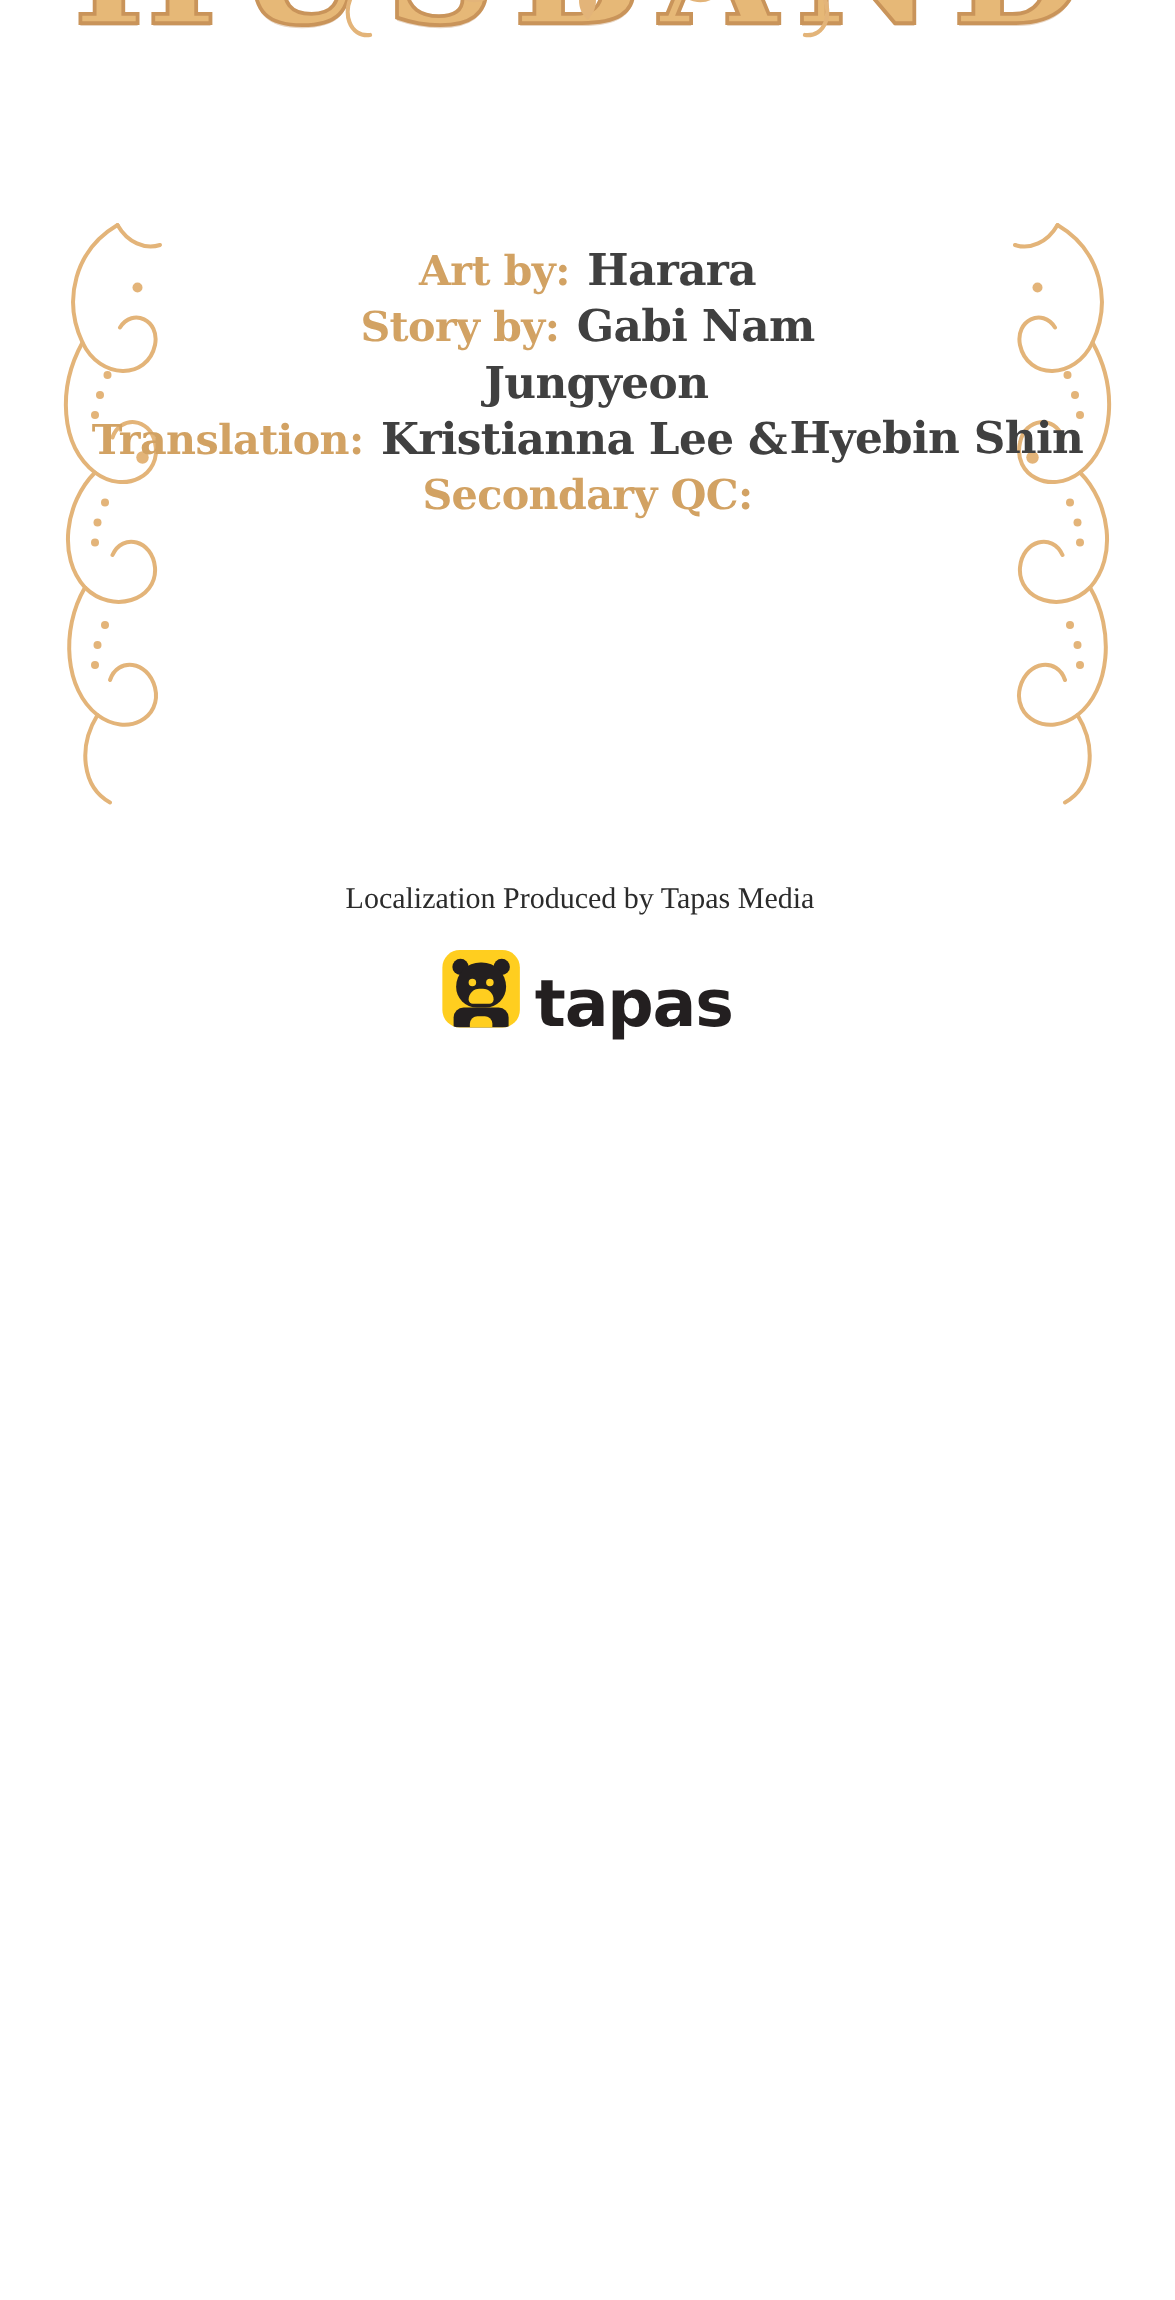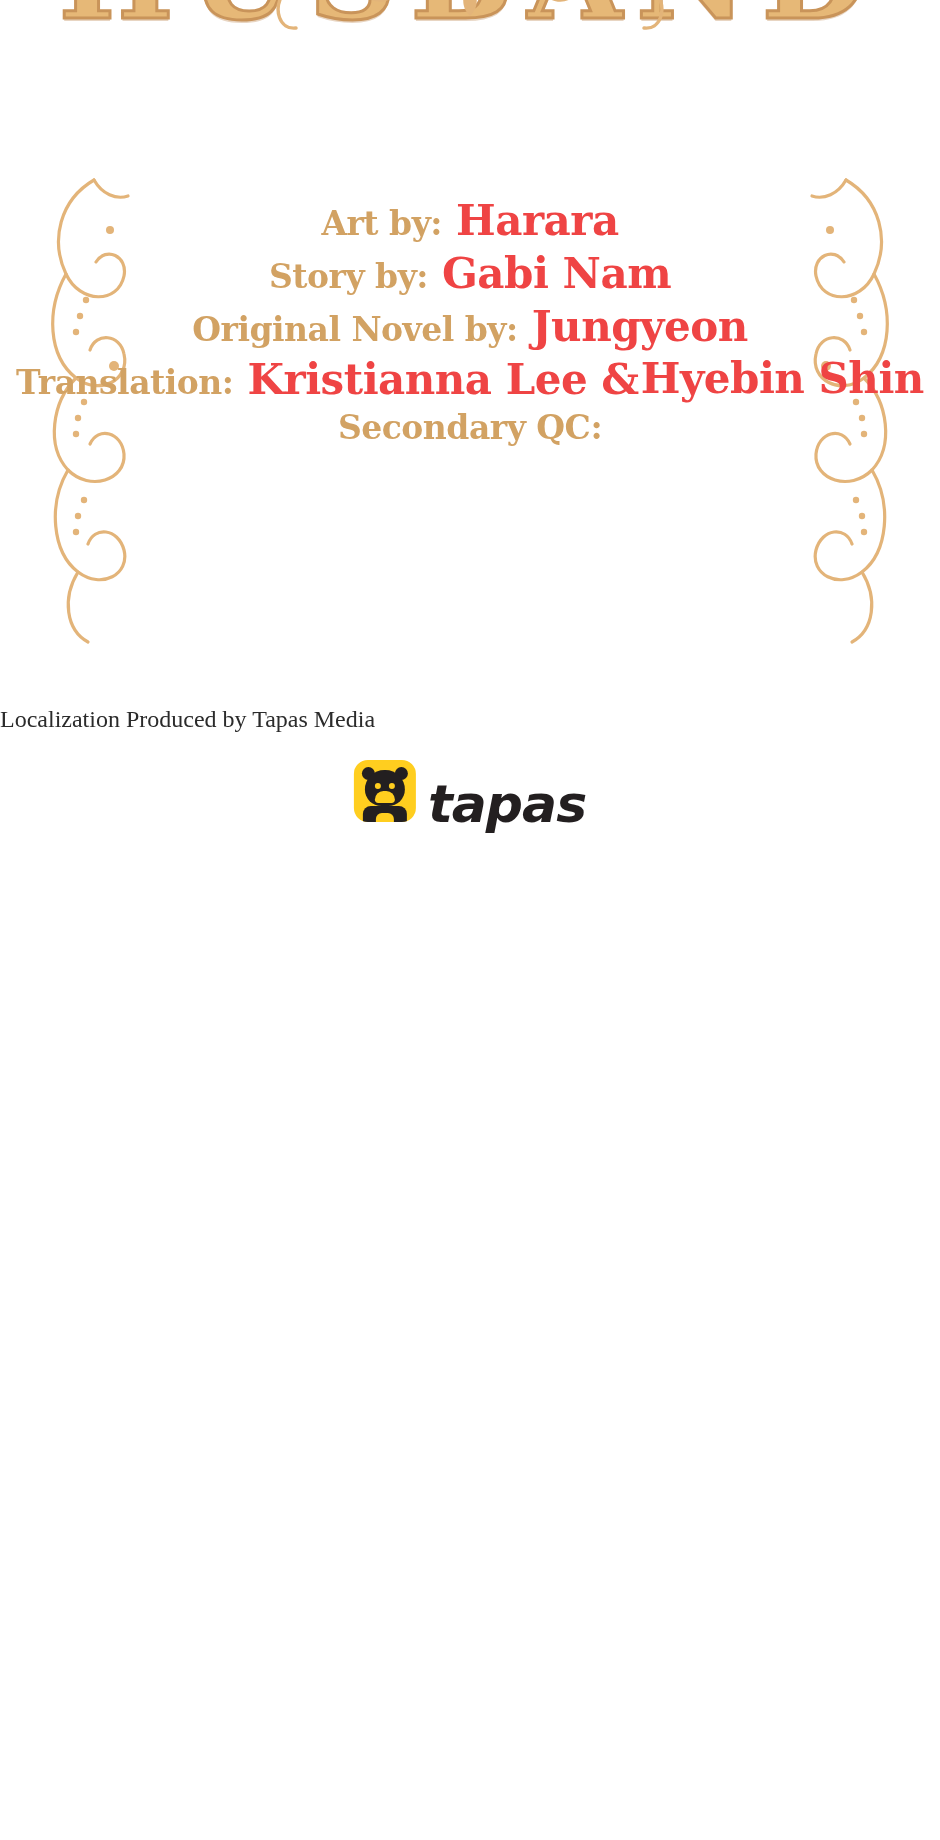--- a/index.html
+++ b/index.html
@@ -76,22 +76,22 @@
     font-family: "DejaVu Serif", serif;
     font-weight: bold;
     font-size: 33px;
     color: #d2a263;
     letter-spacing: -0.5px;
     text-align: right;
   }
   .credit-value {
     font-family: "DejaVu Serif", serif;
     font-weight: bold;
-    font-size: 42px;
-    color: #ef4444;
+    font-size: 35px;
+    color: #404040;
     letter-spacing: -0.5px;
     margin-left: 14px;
   }
   .credit-row.wrap {
     align-items: center;
   }
   .credit-value.second-line {
     margin-left: 2px;
     display: block;
     text-align: center;
@@ -102,21 +102,21 @@
     align-items: baseline;
     justify-content: center;
   }
 
   
   .localization {
     position: absolute;
     top: 706px;
     left: 0;
     width: 928px;
-    text-align: left;
+    text-align: center;
     font-family: "Liberation Serif", serif;
     font-size: 24px;
     color: #2b2b2b;
   }
 
   
   .tapas-logo {
     position: absolute;
     top: 752px;
     left: 50%;
@@ -187,21 +187,20 @@
     width: 18px;
     height: 9px;
     background: #ffce1f;
     left: 22px;
     bottom: 0;
     border-radius: 6px 6px 0 0;
   }
   .tapas-word {
     font-family: "DejaVu Sans", sans-serif;
     font-weight: bold;
-    font-style: italic;
     font-size: 52px;
     color: #231f20;
     letter-spacing: -1px;
     line-height: 1;
     margin-top: 26px;
   }
 </style>
 </head>
 <body>
 
@@ -286,21 +285,20 @@
     <span class="credit-label">Art by:</span>
     <span class="credit-value">Harara</span>
   </div>
 
   <div class="credit-row">
     <span class="credit-label">Story by:</span>
     <span class="credit-value">Gabi Nam</span>
   </div>
 
   <div class="credit-row">
-    <span class="credit-label">Original Novel by:</span>
     <span class="credit-value">Jungyeon</span>
   </div>
 
   <div class="credit-row wrap">
     <span class="credit-inline">
       <span class="credit-label">Translation:</span>
       <span class="credit-value">Kristianna Lee &amp;</span>
     </span>
     <span class="credit-value second-line">Hyebin Shin</span>
   </div>

